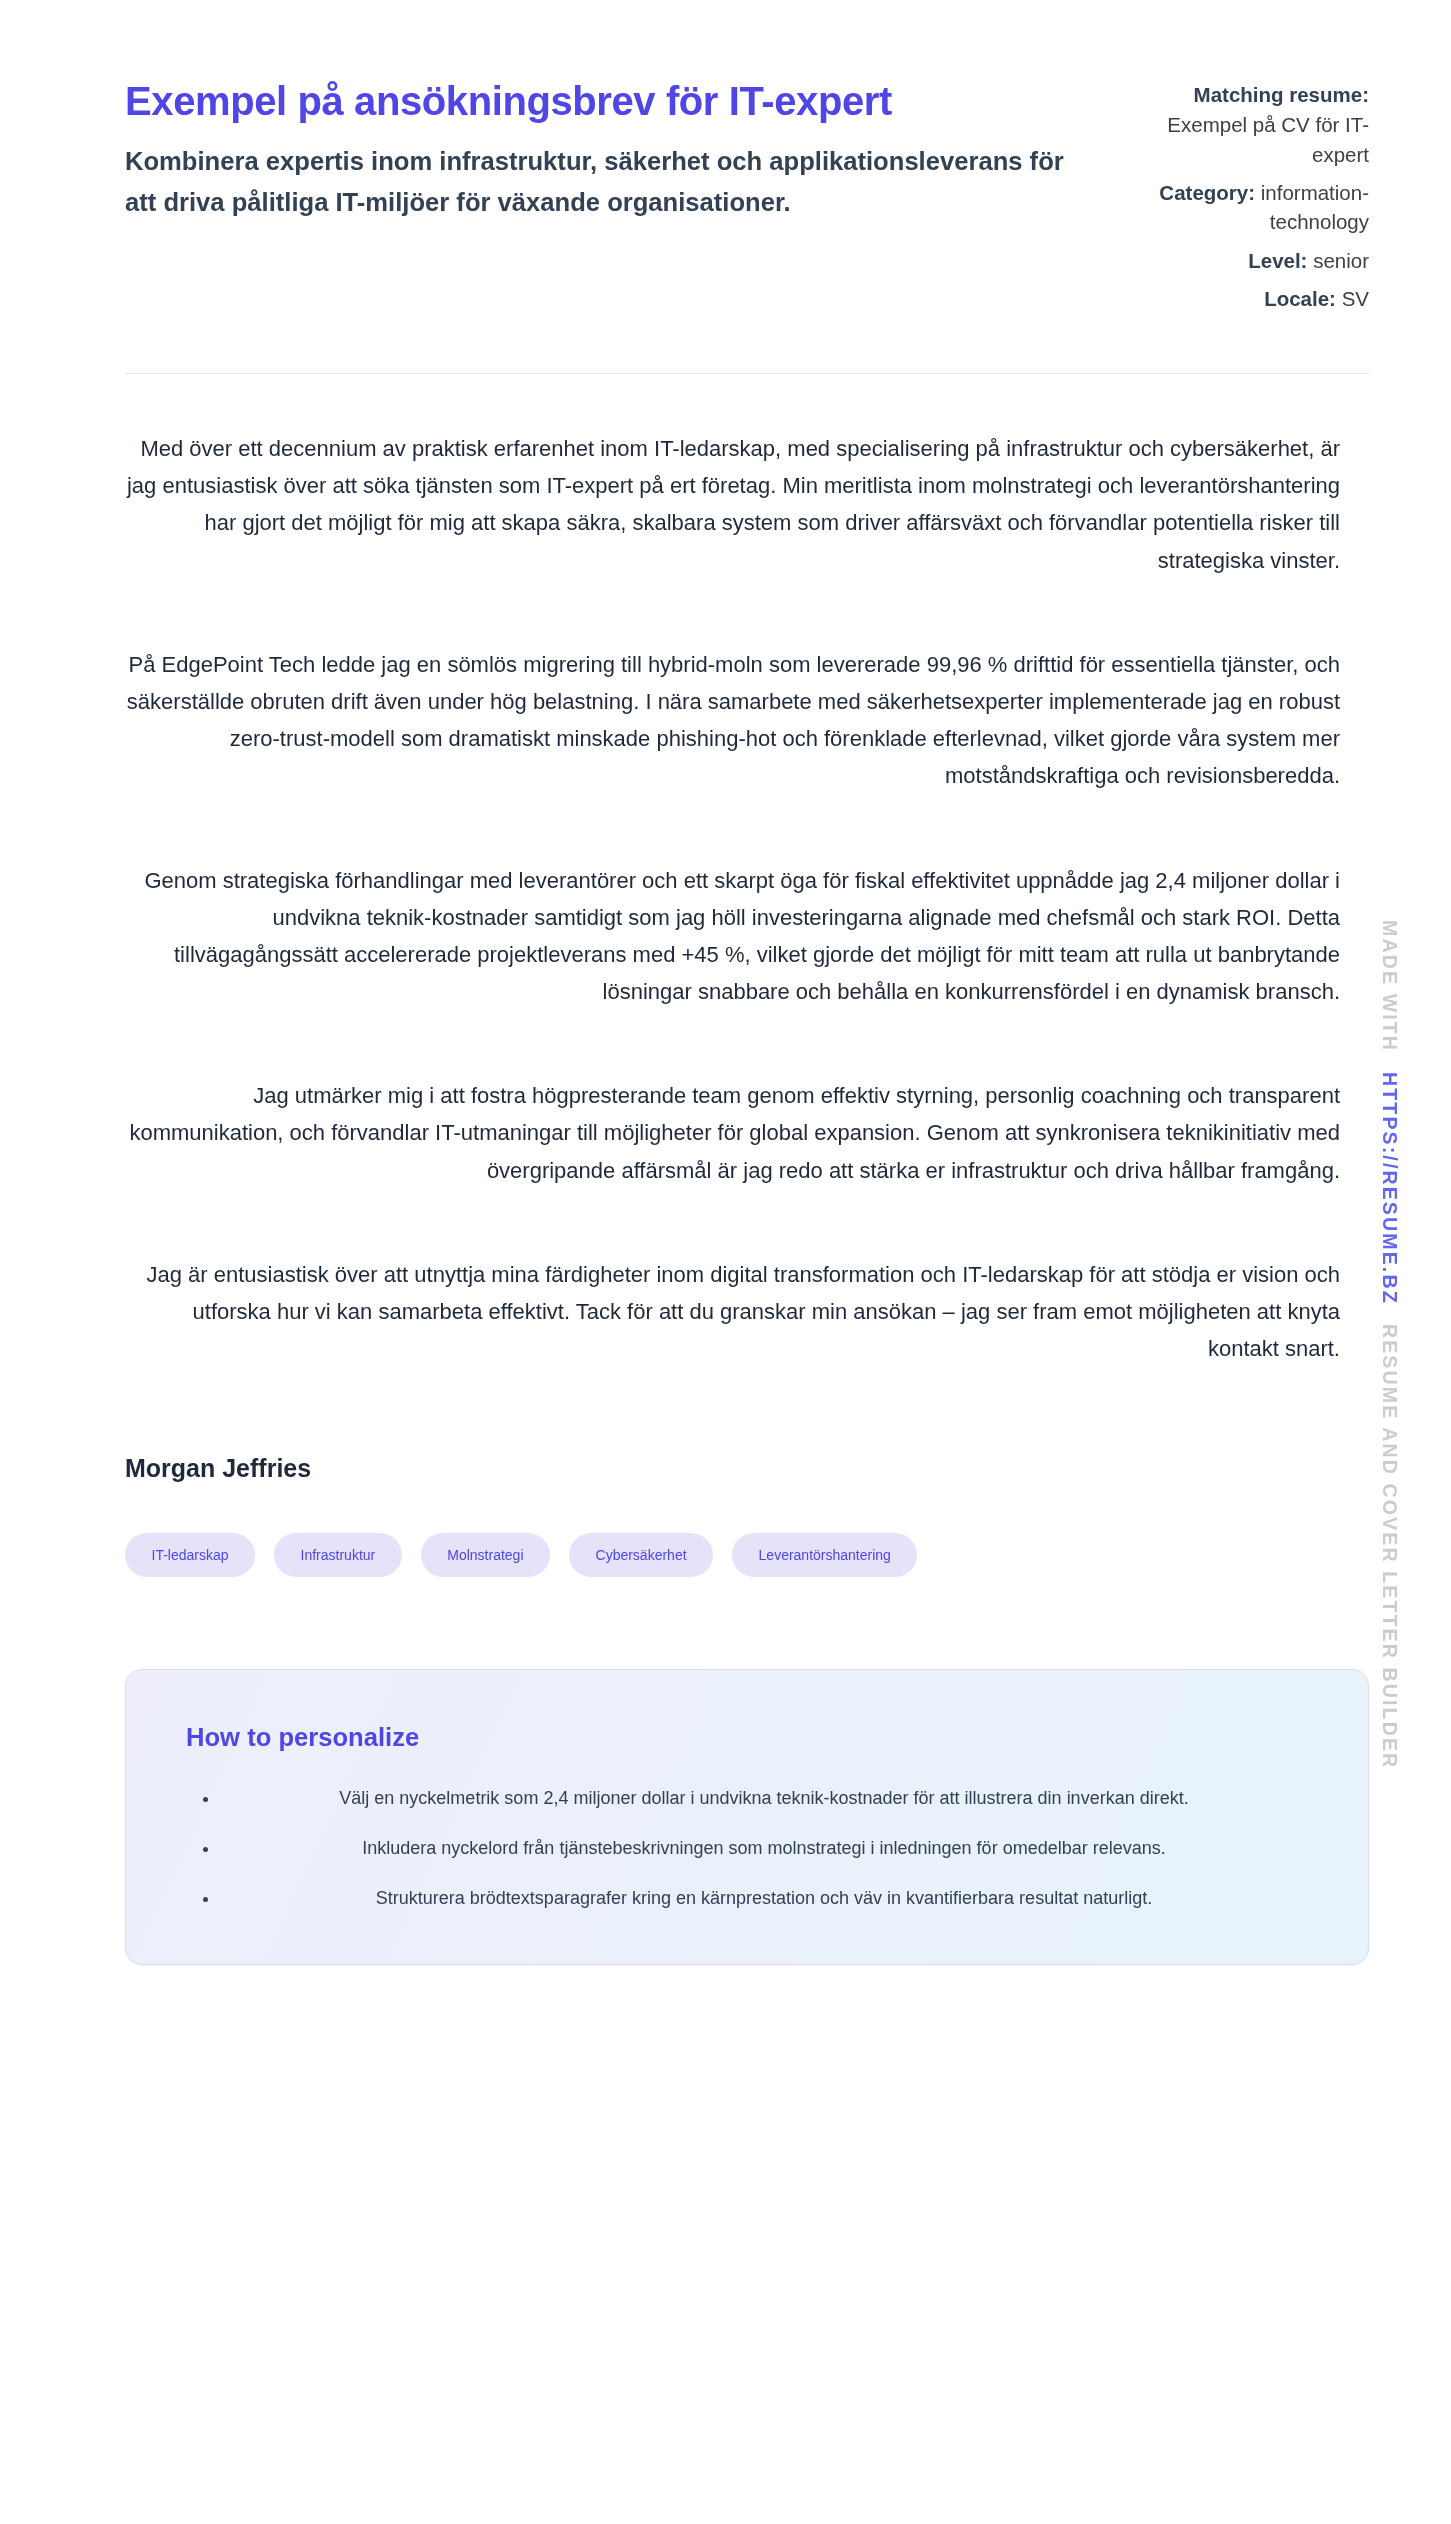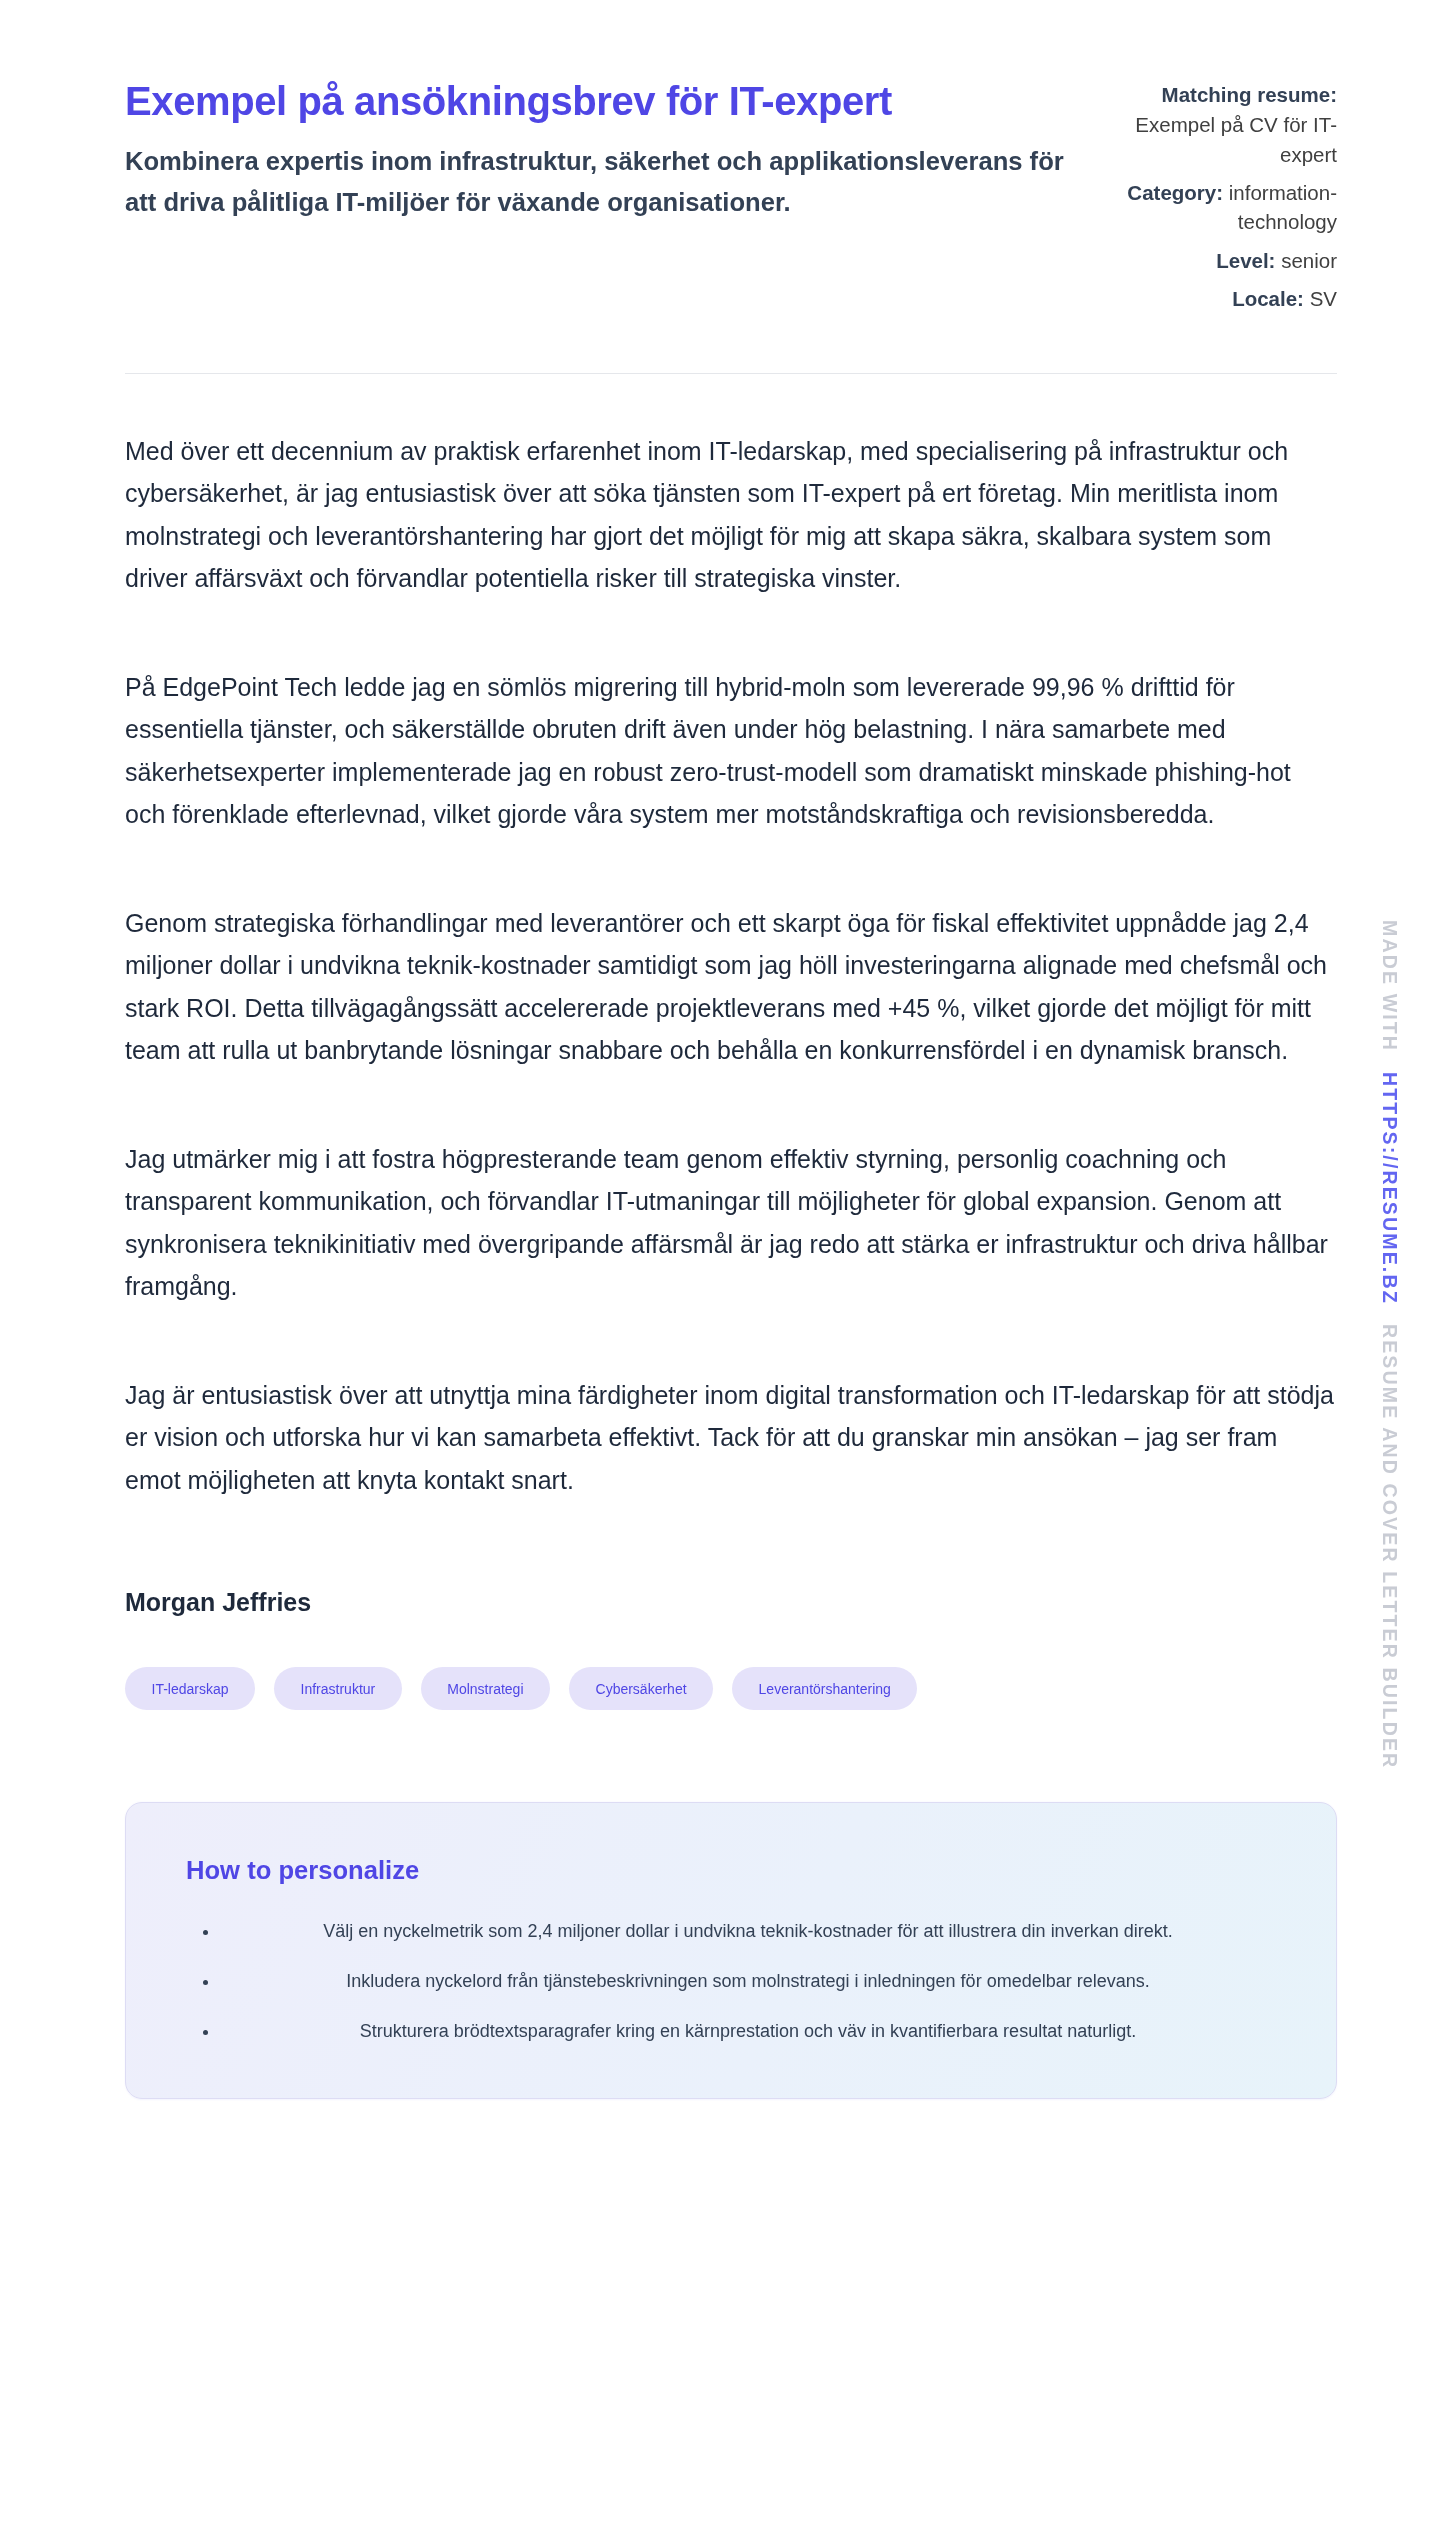--- a/index.html
+++ b/index.html
@@ -10,21 +10,21 @@
     font-family: "Liberation Sans", "DejaVu Sans", sans-serif;
     color: #1e293b;
   }
   .page {
     position: relative;
     width: 1451px;
     min-height: 2525px;
     margin: 0 auto;
     background: #ffffff;
     box-sizing: border-box;
-    padding: 75px 114px 68px 125px;
+    padding: 75px 82px 68px 125px;
     overflow: hidden;
   }
 
   
   .header {
     display: flex;
     justify-content: space-between;
     align-items: flex-start;
     padding-bottom: 51px;
     border-bottom: 1.7px solid #e5e7eb;
@@ -62,23 +62,24 @@
   
   .letter { margin-top: 56px; max-width: 1215px; }
   .greeting {
     margin: 0 0 39px 0;
     font-size: 25px;
     font-weight: 700;
     color: #4f46e5;
   }
   .paragraph {
     margin: 0 0 67px 0;
-    font-size: 25px;
+    font-size: 22px;
     line-height: 1.69;
     color: #1e293b;
+    text-align: right;
   }
   .signature { margin-top: 87px; }
   .signature-name {
     margin: 0;
     font-size: 25px;
     font-weight: 700;
     color: #1e293b;
   }
   .signature-role {
     margin: 15.4px 0 0 0;

